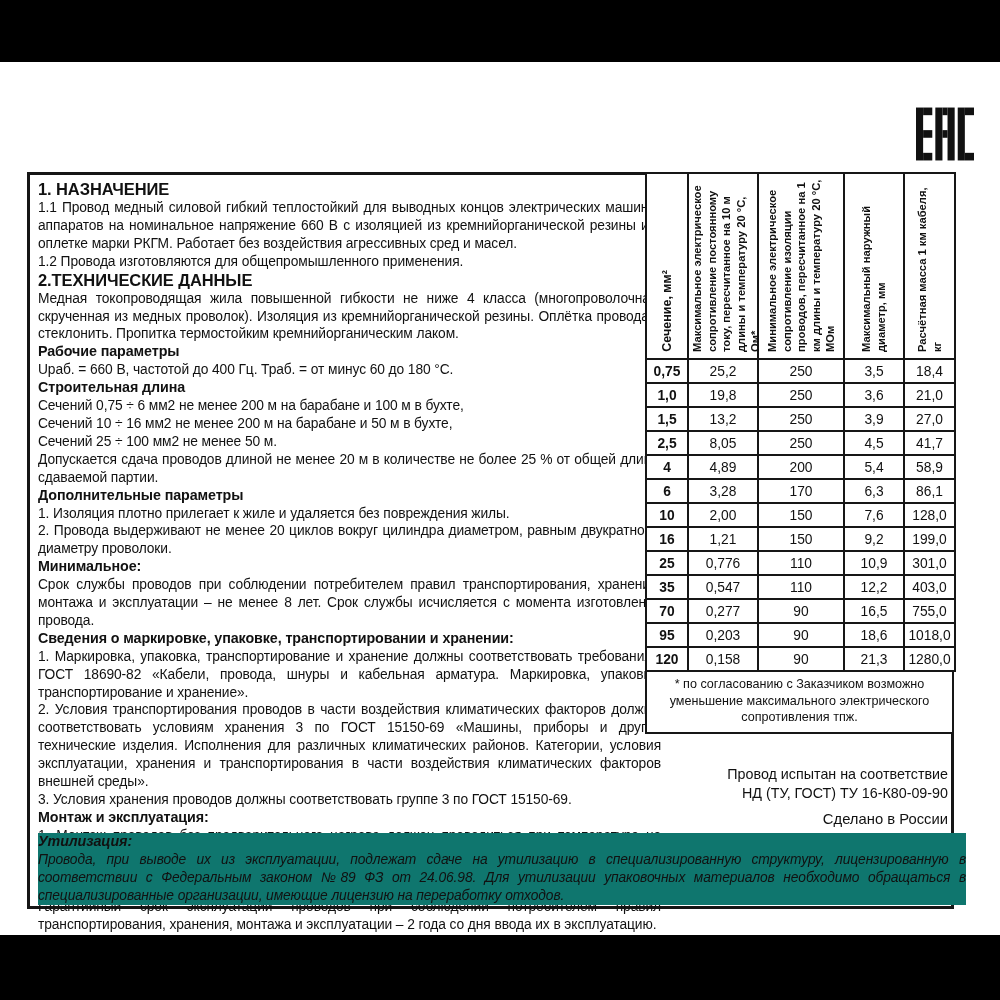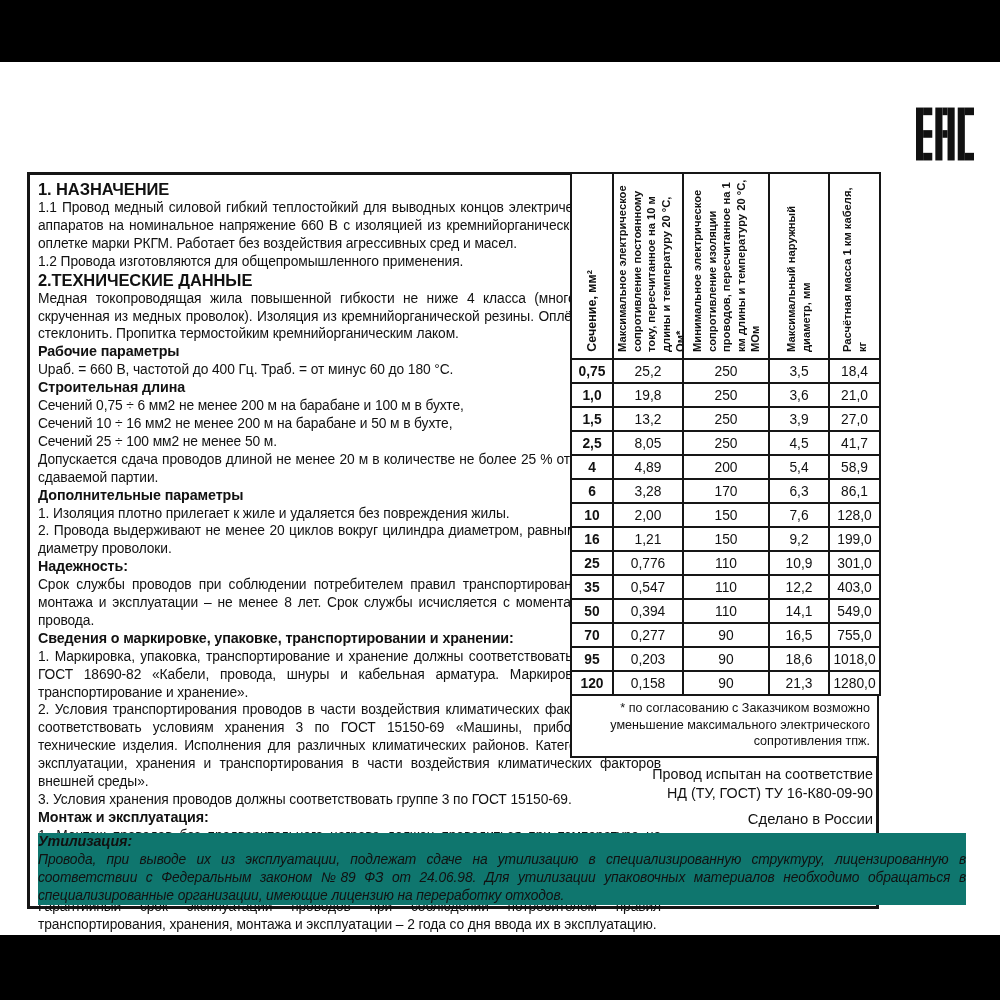--- a/index.html
+++ b/index.html
@@ -9,21 +9,21 @@
     font-family:"Liberation Sans","DejaVu Sans",sans-serif;
     -webkit-font-smoothing:antialiased;
   }
   .black-bar { position:absolute; left:0; width:1000px; background:#000; }
   .bar-top { top:0; height:62px; }
   .bar-bottom { top:935px; height:65px; }
 
   .eac-mark { position:absolute; left:916px; top:106px; width:58px; height:56px; }
 
   .doc {
-    position:absolute; left:27px; top:172px; width:852px; height:737px;
+    position:absolute; left:27px; top:172px; width:927px; height:737px;
     border:3px solid #161616; box-sizing:border-box; background:#fff;
   }
 
   
   .left-col { position:absolute; left:8px; top:5px; width:623px; letter-spacing:-0.1px; }
   .h-big  { font-size:16.5px; font-weight:bold; line-height:19px;   margin:0; }
   .h-sub  { font-size:14.3px; font-weight:bold; line-height:17.9px; margin:0; }
   .para   { font-size:13.8px; line-height:17.9px; margin:0; text-align:justify; }
   .line   { font-size:13.8px; line-height:17.9px; margin:0; }
 
@@ -36,21 +36,21 @@
     writing-mode:vertical-rl; transform:rotate(180deg);
     margin:0 auto; padding:6px 1px 4px;
     font-weight:bold; font-size:11.2px; line-height:14.6px;
     text-align:start; max-height:176px;
   }
   .vh.single { font-size:12.5px; }
   .spec td { height:22px; padding:0 2px; text-align:center; font-size:13.8px; }
   .spec td.c-sec { font-weight:bold; }
   .tbl-footnote {
     border:2px solid #161616; border-top:none;
-    font-size:12.6px; line-height:16.6px; padding:4px 7px 6px; text-align:right;
+    font-size:12.6px; line-height:16.6px; padding:4px 7px 6px; text-align:center;
   }
 
   
   .test-info { position:absolute; right:3px; top:590px; width:306px; text-align:right; }
   .test-info .t-line { font-size:14.3px; line-height:18.5px; margin:0; }
   .test-info .t-bold { font-size:14.8px; line-height:19px; font-weight:normal; margin:0; }
   .test-info .gap { height:8px; }
 
   
   .bottom-section { position:absolute; left:8px; top:658px; width:928px; background:#0f766e; letter-spacing:-0.1px;font-style:italic; }
@@ -94,21 +94,21 @@
     <p class="h-sub">Строительная длина</p>
     <p class="line">Сечений 0,75 ÷ 6 мм2  не менее 200 м на барабане и 100 м в бухте,</p>
     <p class="line">Сечений 10 ÷ 16 мм2  не менее 200 м на барабане и 50 м в бухте,</p>
     <p class="line">Сечений 25 ÷ 100 мм2  не менее 50 м.</p>
     <p class="para">Допускается сдача проводов длиной не менее 20 м в количестве не более 25 % от общей длины сдаваемой партии.</p>
 
     <p class="h-sub">Дополнительные параметры</p>
     <p class="line">1. Изоляция плотно прилегает к жиле и удаляется без повреждения жилы.</p>
     <p class="para">2. Провода выдерживают не менее 20 циклов вокруг цилиндра диаметром, равным двукратному диаметру проволоки.</p>
 
-    <p class="h-sub">Надежность:</p>
+    <p class="h-sub">Минимальное:</p>
     <p class="para">Срок службы проводов при соблюдении потребителем правил транспортирования, хранения, монтажа и эксплуатации – не менее 8 лет. Срок службы исчисляется с момента изготовления провода.</p>
 
     <p class="h-sub">Сведения о маркировке, упаковке, транспортировании и хранении:</p>
     <p class="para">1. Маркировка, упаковка, транспортирование и хранение должны соответствовать требованиям ГОСТ 18690-82 «Кабели, провода, шнуры и кабельная арматура. Маркировка, упаковка, транспортирование и хранение».</p>
     <p class="para">2. Условия транспортирования проводов в части воздействия климатических факторов должны соответствовать условиям хранения 3 по ГОСТ 15150-69 «Машины, приборы и другие технические изделия. Исполнения для различных климатических районов. Категории, условия эксплуатации, хранения и транспортирования в части воздействия климатических факторов внешней среды».</p>
     <p class="line">3. Условия хранения проводов должны соответствовать группе 3 по ГОСТ 15150-69.</p>
 
     <p class="h-sub">Монтаж и эксплуатация:</p>
     <p class="para">1. Монтаж проводов без предварительного нагрева должен проводиться при температуре не ниже минус 15 °С.</p>
     <p class="line">2. Минимальный радиус изгиба при монтаже – два диаметра провода.</p>
@@ -210,27 +210,20 @@
             <td>301,0</td>
           </tr>
           <tr>
             <td class="c-sec">35</td>
             <td>0,547</td>
             <td>110</td>
             <td>12,2</td>
             <td>403,0</td>
           </tr>
           <tr>
-            <td class="c-sec">50</td>
-            <td>0,394</td>
-            <td>110</td>
-            <td>14,1</td>
-            <td>549,0</td>
-          </tr>
-          <tr>
             <td class="c-sec">70</td>
             <td>0,277</td>
             <td>90</td>
             <td>16,5</td>
             <td>755,0</td>
           </tr>
           <tr>
             <td class="c-sec">95</td>
             <td>0,203</td>
             <td>90</td>

